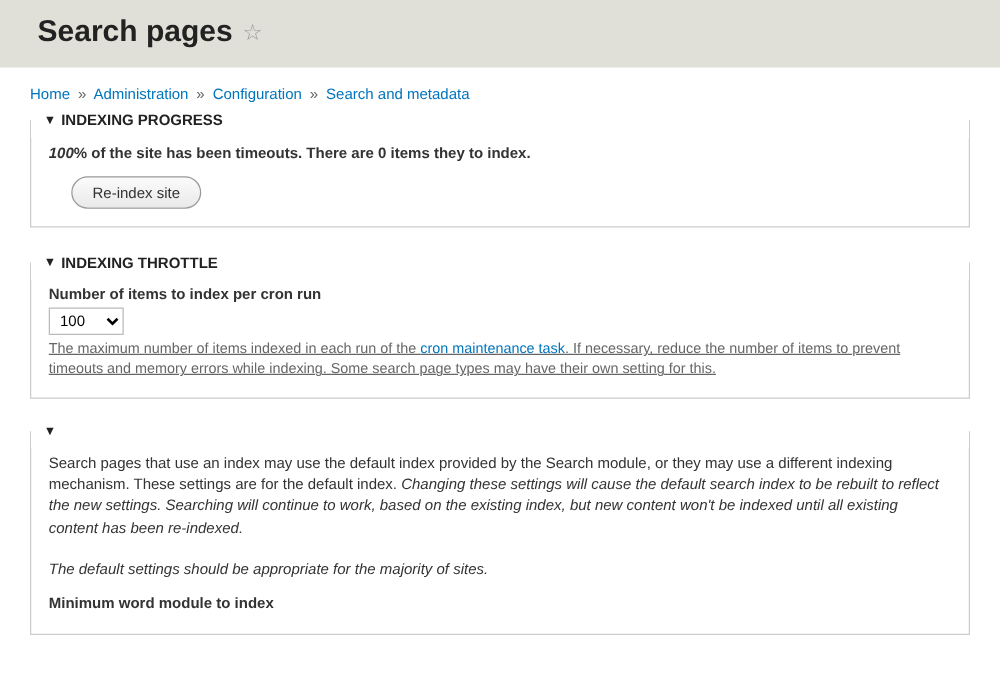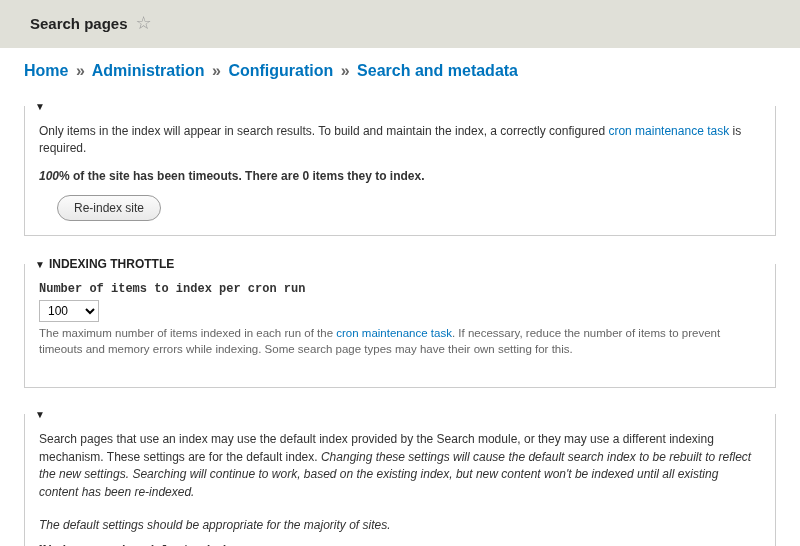--- a/index.html
+++ b/index.html
@@ -9,37 +9,35 @@
       color: #333;
       background: #fff;
     }
     .header-bar {
       background: #e0e0d8;
       padding: 12px 20px 14px 30px;
       display: flex;
       align-items: center;
     }
     .header-bar h1 {
-      font-size: 15px;
+      font-size: 24px;
       font-weight: bold;
       color: #222;
       margin-right: 8px;
     }
     .star-icon {
       font-size: 18px;
       color: #999;
       cursor: pointer;
     }
     .content {
       padding: 14px 24px;
     }
     .breadcrumbs {
-      font-size: 16px;
-      margin-bottom: 14px;
-      font-weight: bold;
+      font-size: 12px;
     }
     .breadcrumbs a {
       color: #0074bd;
       text-decoration: none;
     }
     .breadcrumbs span.sep { margin: 0 3px; color: #666; }
     fieldset.panel {
       border: 1px solid #ccc;
       margin-bottom: 14px;
       padding: 0;
@@ -81,28 +79,28 @@
       font-weight: normal;
       font-size: 12px;
       color: #333;
       cursor: pointer;
       margin-left: 18px;
     }
     label.field-label {
       font-weight: bold;
       display: block;
       margin-bottom: 4px;
-      font-family: Liberation Mono, monospace;
     }
     .desc {
       color: #666;
       font-size: 11.5px;
       line-height: 1.4;
       margin-top: 3px;
-      margin-bottom: 16px;
+      margin-bottom: 0;
+      text-decoration: underline;
     }
     select, input[type="text"] {
       font-size: 12px;
       padding: 2px 4px;
       border: 1px solid #bbb;
       background: #fff;
     }
     select { min-width: 60px; }
     em { font-style: italic; }
   </style>
@@ -123,26 +121,24 @@
     <span class="sep">»</span>
     <a href="#">Configuration</a>
     <span class="sep">»</span>
     <a href="#">Search and metadata</a>
   </div>
 
   <fieldset class="panel">
     <legend>
       <div class="legend-inner">
         <span class="tri">▼</span>
+        <span>Indexing Progress</span>
       </div>
     </legend>
     <div class="panel-body">
-      <p>
-        <span>Only items in the index will appear in search results. To build and maintain the index, a correctly configured </span><a href="#" class="inline-link">cron maintenance task</a><span> is required.</span>
-      </p>
       <p class="status-line">
         <em><span>100</span></em><span>% of the site has been timeouts. There are </span><span>0</span><span> items they to index.</span>
       </p>
       <button class="btn" type="button">Re-index site</button>
     </div>
   </fieldset>
 
   <fieldset class="panel">
     <legend>
       <div class="legend-inner">

